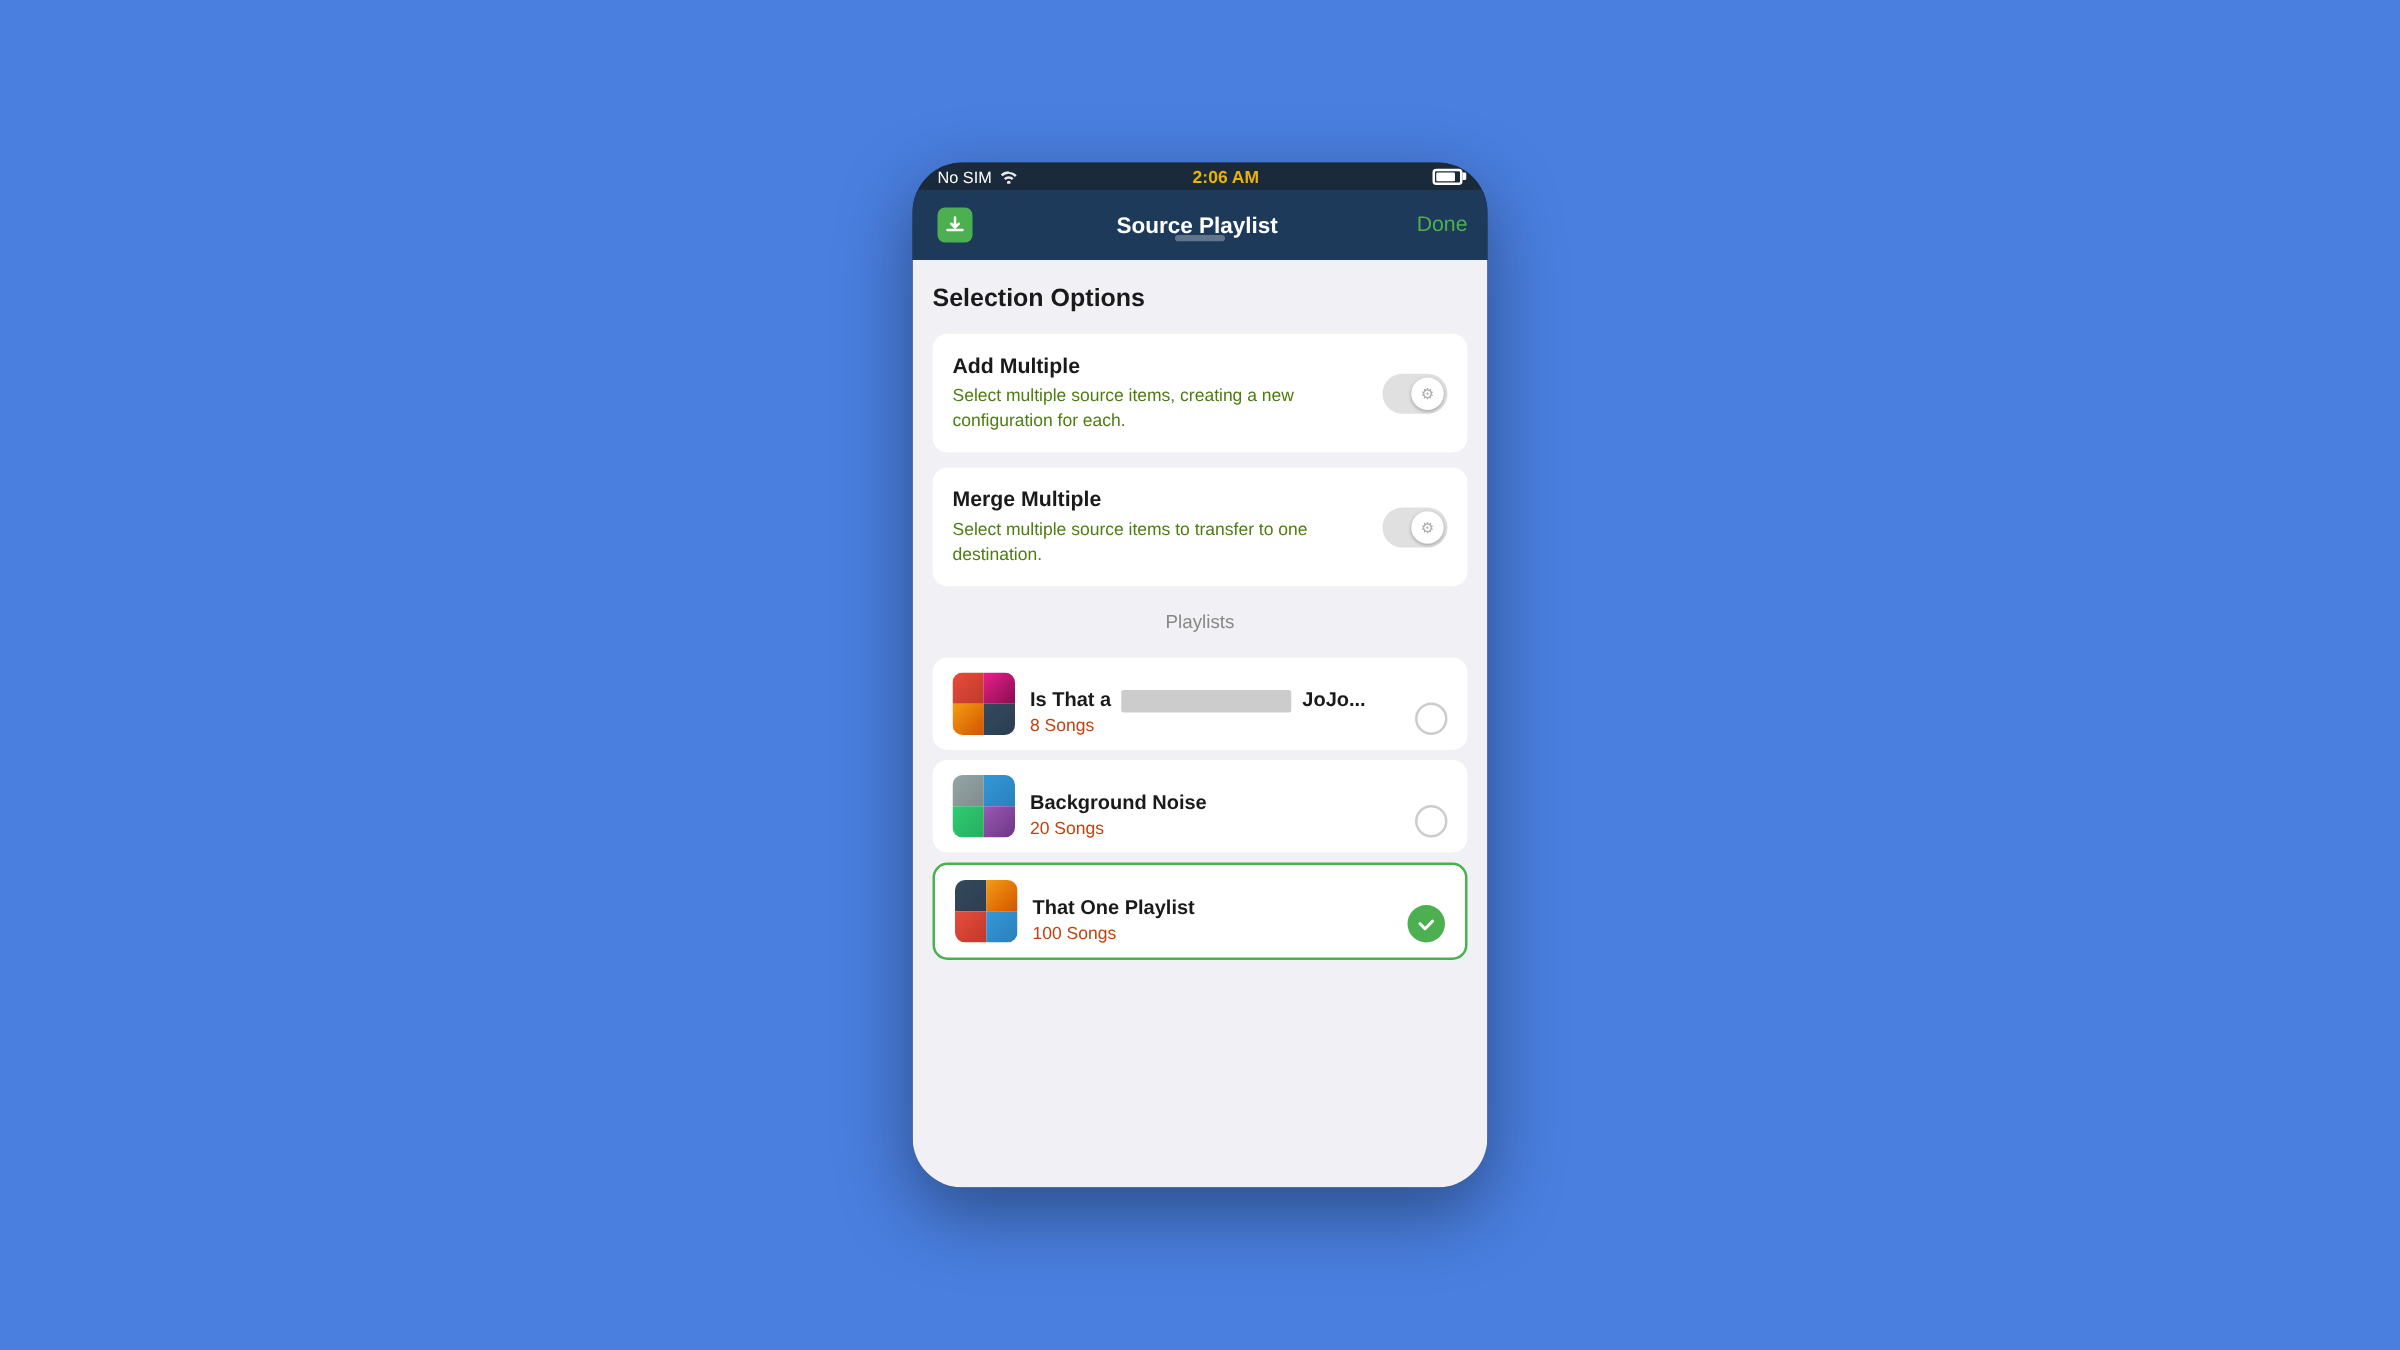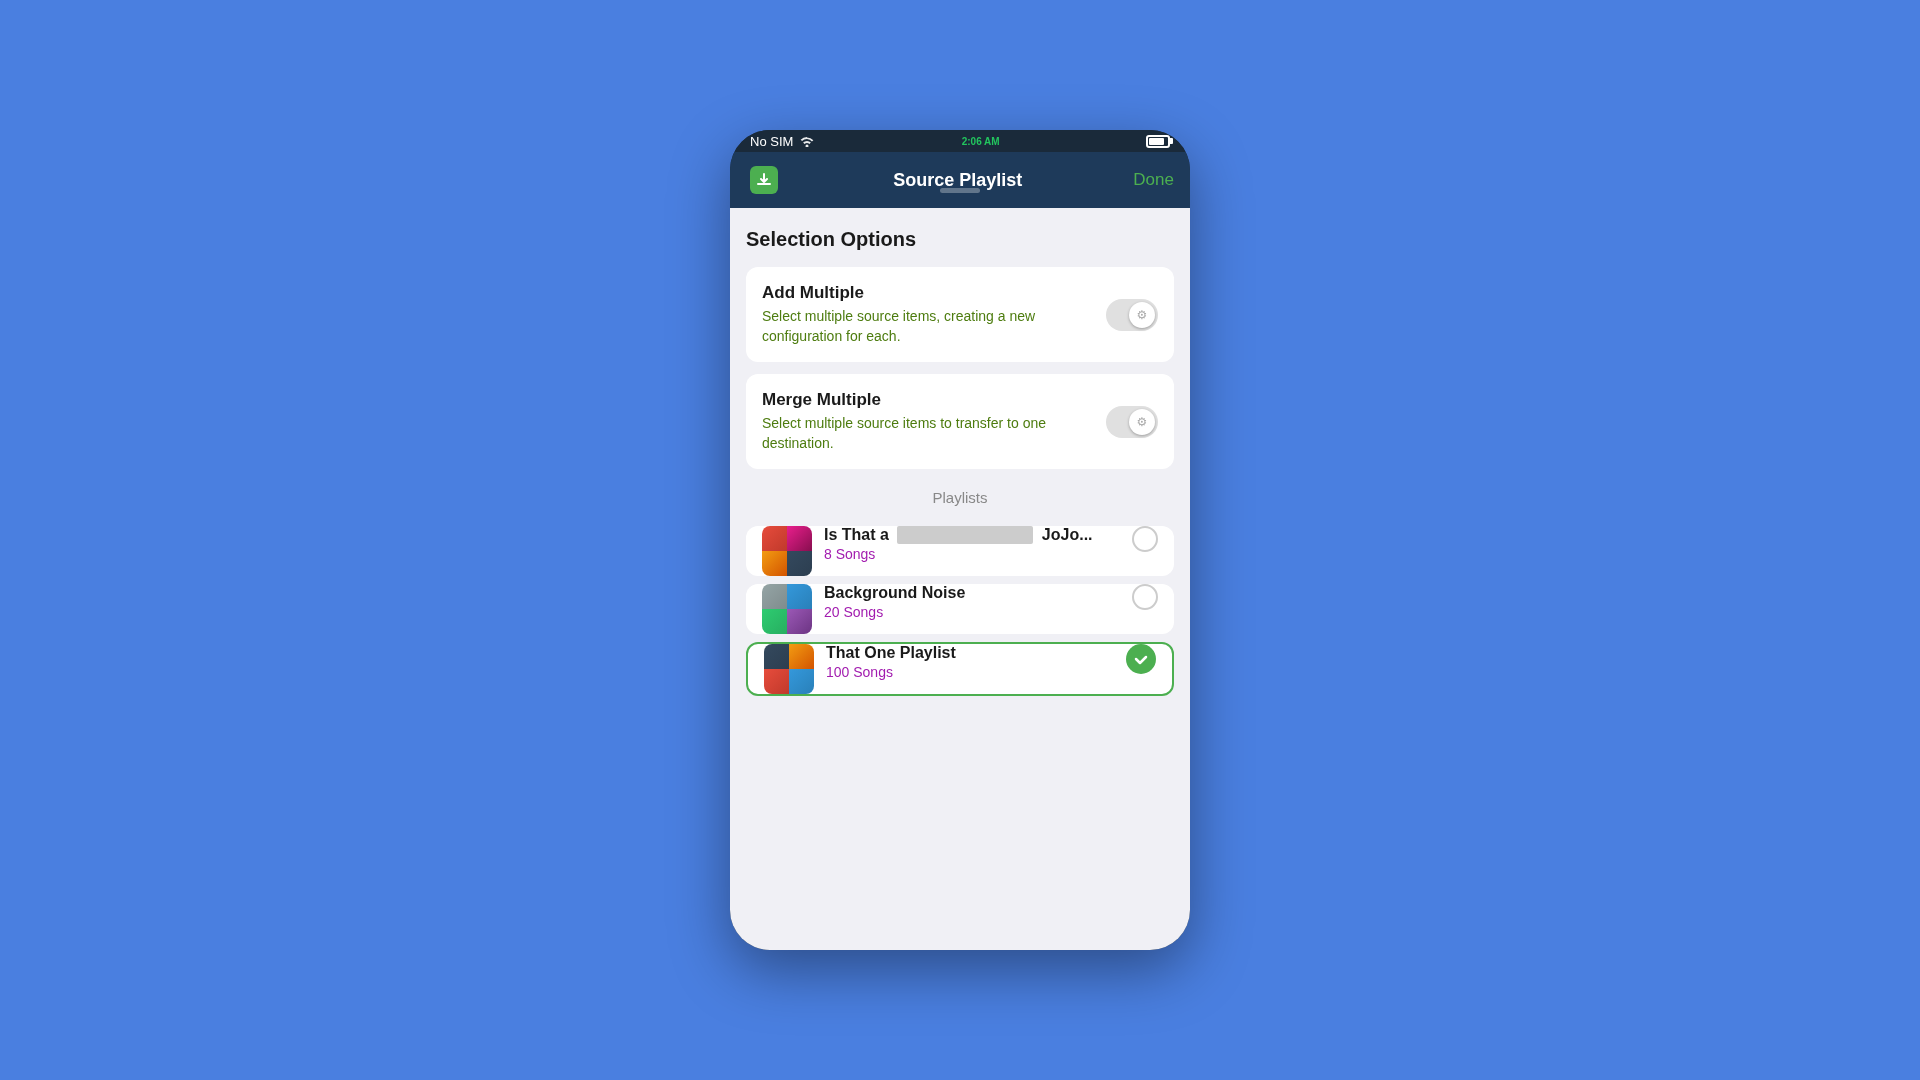--- a/index.html
+++ b/index.html
@@ -39,22 +39,22 @@
     .status-left {
       display: flex;
       align-items: center;
       gap: 6px;
       font-size: 13px;
       color: white;
       font-weight: 500;
     }
 
     .status-center {
-      font-size: 10px;
-      color: #22c55e;
+      font-size: 14px;
+      color: #eab308;
       font-weight: 600;
     }
 
     .status-right {
       display: flex;
       align-items: center;
       gap: 4px;
     }
 
     .battery {
@@ -242,24 +242,24 @@
     .playlists-header-line {
       flex: 1;
       height: 1px;
       background: #ccc;
     }
 
     
     .playlist-item {
       background: white;
       border-radius: 12px;
-      padding: 0 16px;
+      padding: 12px 16px;
       margin-bottom: 8px;
       display: flex;
-      align-items: flex-start;
+      align-items: flex-end;
       cursor: pointer;
     }
 
     .playlist-item.selected {
       border: 2px solid #4caf50;
     }
 
     .playlist-artwork {
       width: 50px;
       height: 50px;
@@ -282,21 +282,21 @@
 
     .playlist-name {
       font-size: 16px;
       font-weight: 600;
       color: #1a1a1a;
       margin-bottom: 2px;
     }
 
     .playlist-count {
       font-size: 14px;
-      color: #a21caf;
+      color: #c2410c;
     }
 
     .playlist-name-blurred {
       display: inline-block;
       background: #ccc;
       border-radius: 2px;
       color: transparent;
       margin: 0 4px;
     }
 

